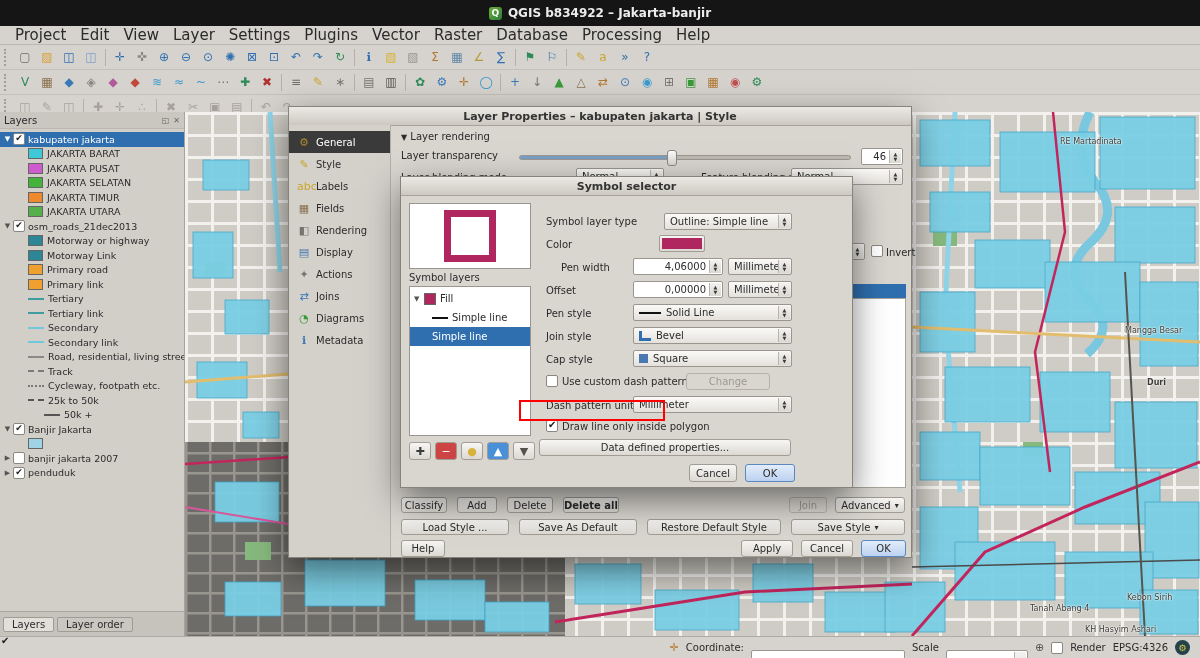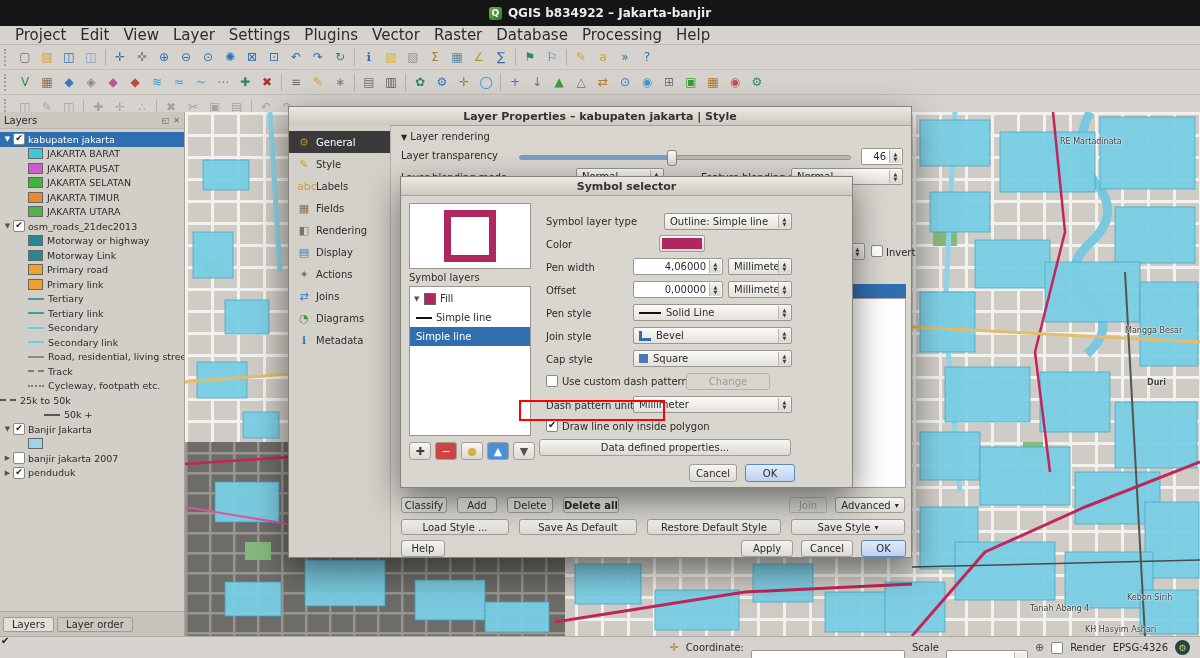--- a/index.html
+++ b/index.html
@@ -63,21 +63,21 @@
   .lp-item.sel{background:#3a3a3a;color:#fff;}
   .lp-ico{width:14px;text-align:center;font-size:11px;flex:0 0 auto;}
   .class-table{position:absolute;background:#fff;border:1px solid #a8a49c;box-sizing:border-box;}
   .class-sel-bar{position:absolute;background:#2f6fb0;}
   .caret{font-size:8px;}
   
   .preview{position:absolute;left:8px;top:26px;width:122px;height:66px;background:#fff;border:1px solid #9a958e;display:flex;align-items:center;justify-content:center;box-sizing:border-box;}
   .preview-square{width:38px;height:38px;border:7px solid #b0275f;box-sizing:content-box;}
   .ss-tree{position:absolute;left:8px;top:109px;width:122px;height:150px;background:#fff;border:1px solid #9a958e;box-sizing:border-box;padding-top:2px;}
   .st-row{height:19px;display:flex;align-items:center;font-size:10px;padding-left:4px;white-space:nowrap;}
-  .st-row.child{padding-left:6px;}
+  .st-row.child{padding-left:22px;}
   .st-row.sel{background:#2f6fb0;color:#fff;}
   .st-exp{width:10px;font-size:7px;color:#555;}
   .st-swatch{width:10px;height:10px;border:1px solid #666;margin-right:4px;background:#b0275f;}
   .st-line{width:16px;height:0;border-top:2px solid #111;margin-right:4px;}
   .sl-btn{position:absolute;top:265px;width:22px;height:18px;border:1px solid #a19d95;border-radius:3px;background:linear-gradient(#f7f6f4,#dcd9d3);display:inline-flex;align-items:center;justify-content:center;font-size:11px;box-sizing:border-box;}
   .btn-color{position:absolute;left:258px;top:58px;width:46px;height:17px;padding:2px;background:linear-gradient(#f7f6f4,#dcd9d3);border:1px solid #a19d95;border-radius:2px;box-sizing:border-box;}
   .btn-color > div{width:100%;height:100%;background:#b0275f;}
   .ps-line{width:22px;height:2px;background:#111;margin-right:5px;flex:0 0 auto;}
   .js-ico{width:9px;height:7px;border-left:3px solid #2f6fb0;border-bottom:3px solid #2f6fb0;margin-right:5px;flex:0 0 auto;}
   .cs-ico{width:9px;height:9px;background:#4a78b0;margin-right:5px;flex:0 0 auto;}
@@ -364,21 +364,21 @@
           <span>Road, residential, living street, etc.</span>
         </div>
         <div class="tree-row" style="padding-left: 28px;">
           <span class="sw-line" style="border-top-color: rgb(122, 122, 122); border-top-style: dashed;"></span>
           <span>Track</span>
         </div>
         <div class="tree-row" style="padding-left: 28px;">
           <span class="sw-line" style="border-top-color: rgb(122, 122, 122); border-top-style: dotted;"></span>
           <span>Cycleway, footpath etc.</span>
         </div>
-        <div class="tree-row" style="">
+        <div class="tree-row" style="padding-left: 28px;">
           <span class="sw-line" style="border-top-color: rgb(85, 85, 85); border-top-style: dashed;"></span>
           <span>25k to 50k</span>
         </div>
         <div class="tree-row" style="padding-left: 44px;">
           <span class="sw-line" style="border-top-color: rgb(85, 85, 85); border-top-style: solid;"></span>
           <span>50k +</span>
         </div>
         <div class="tree-row" style="padding-left: 2px;">
           <span class="expander">▼</span>
           <span class="cb">✔</span>
@@ -539,21 +539,21 @@
     <div class="combo" style="left:263px;top:36px;width:128px;height:17px;">
       <span>Outline: Simple line</span>
       <span class="arr"></span>
     </div>
 
     <span class="lbl" style="left:145px;top:62px;">Color</span>
     <span class="btn-color">
         <div style="background: rgb(176, 39, 95);"></div>
       </span>
 
-    <span class="lbl" style="left:145px;top:85px;">Pen width</span>
+    <span class="lbl" style="left:160px;top:85px;">Pen width</span>
     <div class="spinbox" style="left:232px;top:81px;width:90px;height:17px;">
       <span>4,06000</span>
       <span class="arr"></span>
     </div>
     <div class="combo" style="left:327px;top:81px;width:64px;height:17px;">
       <span>Millimeter</span>
       <span class="arr"></span>
     </div>
 
     <span class="lbl" style="left:145px;top:108px;">Offset</span>

